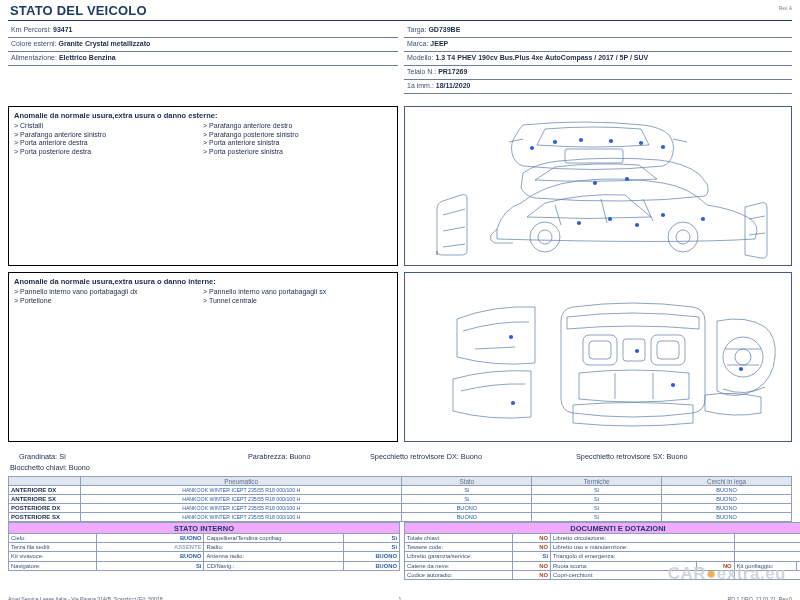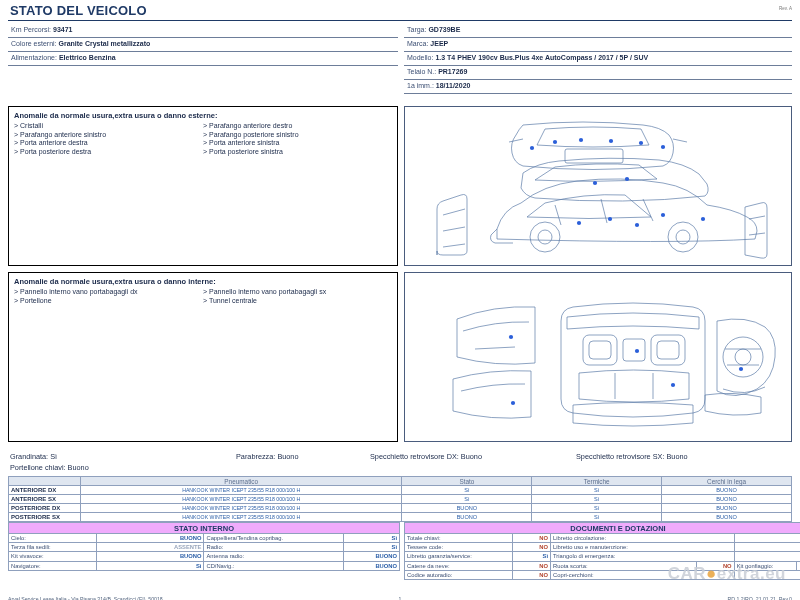--- a/index.html
+++ b/index.html
@@ -263,40 +263,40 @@
         <circle cx="106" cy="64" r="2.1"></circle>
         <circle cx="108" cy="130" r="2.1"></circle>
         <circle cx="232" cy="78" r="2.1"></circle>
         <circle cx="268" cy="112" r="2.1"></circle>
         <circle cx="336" cy="96" r="2.1"></circle>
       </g>
     </svg>
   </div>
 
   <div class="midrow" style="top:452px; height:11px;">
-    <div class="cell" style="left:2px;">
+    <div class="cell" style="left:11px;">
       <span>Grandinata:</span>
       <span>Sì</span>
     </div>
-    <div class="cell" style="left:228px;">
+    <div class="cell" style="left:240px;">
       <span>Parabrezza:</span>
       <span>Buono</span>
     </div>
     <div class="cell" style="left:362px;">
       <span>Specchietto retrovisore DX:</span>
       <span>Buono</span>
     </div>
     <div class="cell" style="left:568px;">
       <span>Specchietto retrovisore SX:</span>
       <span>Buono</span>
     </div>
   </div>
   <div class="midrow" style="top:463px; height:11px;">
     <div class="cell" style="left:2px;">
-      <span>Portellone chiavi:</span>
+      <span>Blocchetto chiavi:</span>
       <span>Buono</span>
     </div>
   </div>
 
   <table class="tbl" style="left:8px; top:476px; width:784px;">
     <colgroup>
       <col style="width:72px">
         <col style="width:322px">
         <col style="width:130px">
         <col style="width:130px">

